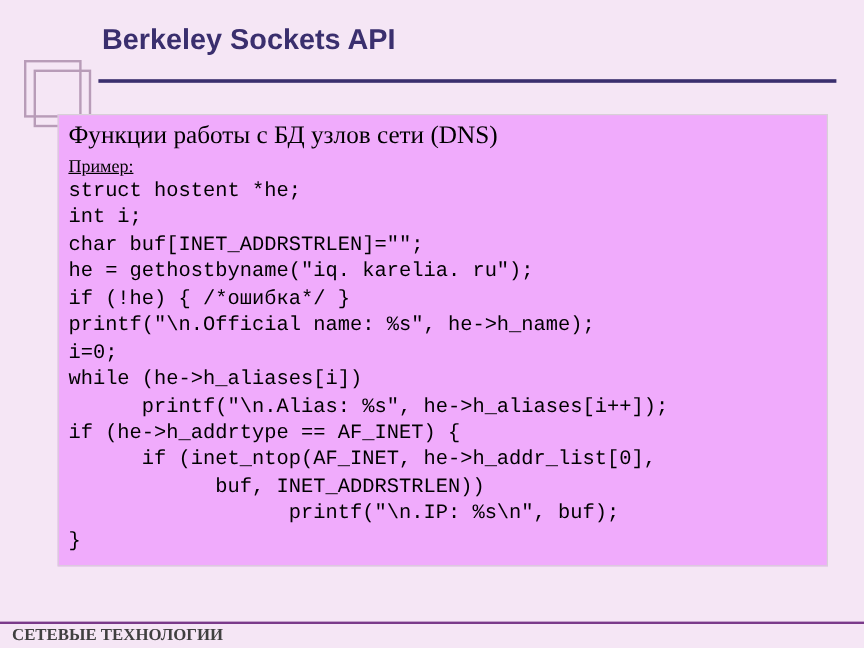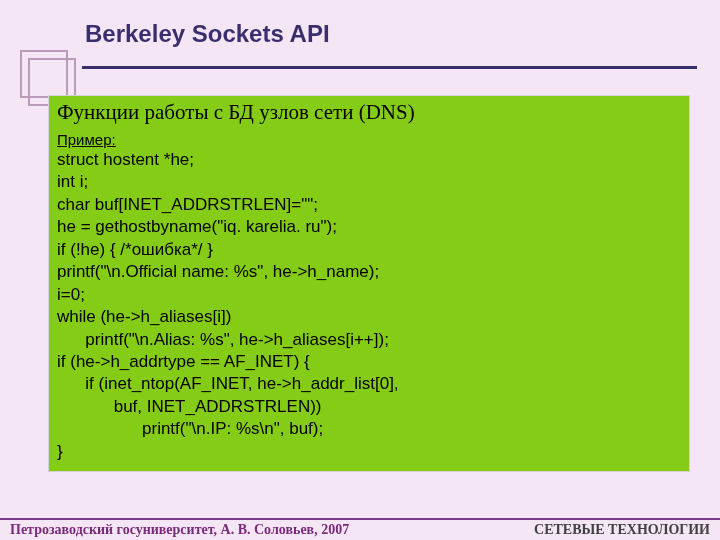--- a/index.html
+++ b/index.html
@@ -49,39 +49,39 @@
     top: 66px;
     width: 615px;
     height: 3px;
     background: #3a2f6e;
   }
   .content {
     position: absolute;
     left: 48px;
     top: 95px;
     right: 30px;
-    background: #84cc16;
+    background: #f0abfc;
     border: 1px solid #d8d0d8;
     padding: 4px 8px 8px 8px;
   }
   .subtitle {
     font-family: "Times New Roman", serif;
     font-size: 21px;
     color: #000;
     margin-bottom: 2px;
   }
   .example-label {
-    font-family: Liberation Sans, sans-serif;
+    font-family: Liberation Serif, serif;
     font-size: 15px;
     text-decoration: underline;
     color: #000;
     margin-top: 6px;
   }
   .code {
-    font-family: Liberation Sans, sans-serif;
+    font-family: Liberation Mono, monospace;
     font-size: 17px;
     line-height: 1.32;
     color: #000;
     white-space: pre;
     margin-top: 1px;
   }
   .footer {
     position: absolute;
     left: 0;
     bottom: 0;
@@ -130,16 +130,15 @@
 while (he-&gt;h_aliases[i])
       printf("\n.Alias: %s", he-&gt;h_aliases[i++]);
 if (he-&gt;h_addrtype == AF_INET) {
       if (inet_ntop(AF_INET, he-&gt;h_addr_list[0],
             buf, INET_ADDRSTRLEN))
                   printf("\n.IP: %s\n", buf);
 }</div>
   </div>
 
   <div class="footer">
-    <div class="footer-left">Петрозаводский госуниверситет, А. В. Соловьев, 2007</div>
     <div class="footer-right">СЕТЕВЫЕ ТЕХНОЛОГИИ</div>
   </div>
 </div>
 
 </body></html>

